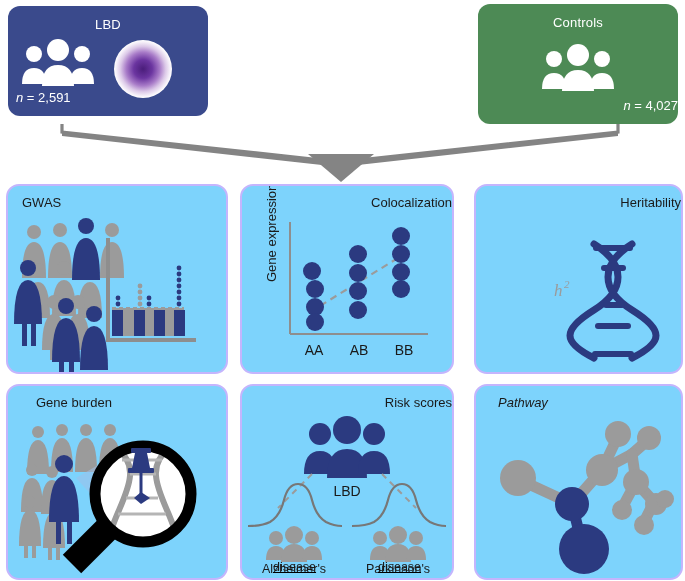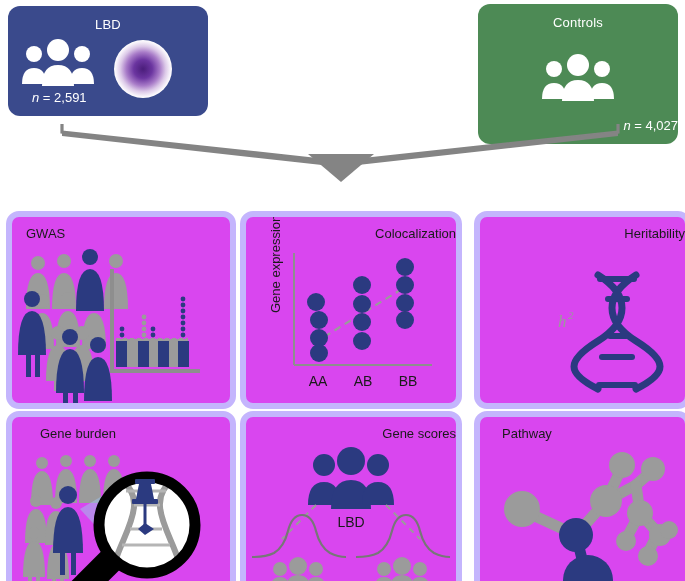--- a/index.html
+++ b/index.html
@@ -5,45 +5,45 @@
   html,body{margin:0;padding:0;}
   body{
     width:685px;height:581px;background:#ffffff;
     font-family:"Liberation Sans","DejaVu Sans",sans-serif;
     overflow:hidden;position:relative;
   }
   #fig{position:absolute;left:0;top:0;width:685px;height:581px;}
 
   .cohort-box{position:absolute;border-radius:12px;}
   #lbd-box{left:8px;top:6px;width:200px;height:110px;background:#3a4a8c;}
-  #ctrl-box{left:478px;top:4px;width:200px;height:140px;background:#4d8a55;}
+  #ctrl-box{left:478px;top:4px;width:200px;height:120px;background:#4d8a55;}
   .cohort-title{
     position:absolute;left:0;right:0;top:11px;text-align:center;
     color:#ffffff;font-size:13px;letter-spacing:.2px;
   }
   .cohort-n{
     position:absolute;left:0;right:0;bottom:11px;text-align:right;
     color:#ffffff;font-size:13px;
   }
-  #lbd-box .cohort-n{text-align:right;left:24px;right:auto;}
+  #lbd-box .cohort-n{text-align:right;left:8px;right:auto;}
   .ital{font-style:italic;}
 
   .panel{
-    position:absolute;border:6px solid #c4b5fd;border-radius:13px;background:#d946ef;margin-top:27px;
+    position:absolute;border:2px solid #c4b5fd;border-radius:13px;background:#7dd3fc;
   }
   .panel-title{
     position:absolute;top:9px;text-align:right;color:#1a1a1a;font-size:13px;
     left:0;right:0;
   }
   #p-gwas{left:6px;top:184px;width:218px;height:186px;}
   #p-coloc{left:240px;top:184px;width:210px;height:186px;}
   #p-herit{left:474px;top:184px;width:205px;height:186px;}
   #p-burden{left:6px;top:384px;width:218px;height:192px;}
   #p-risk{left:240px;top:384px;width:210px;height:192px;}
-  #p-path{left:474px;top:384px;width:205px;height:192px;}
+  #p-path{left:474px;top:384px;width:205px;height:192px;font-style:italic;}
 
   #p-gwas .panel-title{left:14px;right:auto;text-align:left;}
   #p-burden .panel-title{left:28px;right:auto;text-align:center;}
   #p-path .panel-title{left:22px;right:auto;text-align:left;}
 
   .svg-layer{position:absolute;left:0;top:0;width:100%;height:100%;}
   .lbl{font-family:"Liberation Sans","DejaVu Sans",sans-serif;}
 </style>
 </head>
 <body>
@@ -277,21 +277,21 @@
         <rect x="123" y="62" width="20" height="5" rx="1"></rect>
         <path d="M127 67 L139 67 L142 82 L124 82 Z"></path>
         <rect x="120" y="82" width="26" height="5" rx="1"></rect>
         <line x1="133" y1="87" x2="133" y2="112" stroke="#2b3a80" stroke-width="3"></line>
         <path d="M133 106 L142 112 L133 118 L126 112 Z"></path>
       </g>
     </svg>
   </div>
 
   <div class="panel" id="p-risk">
-    <div class="panel-title">Gene scores</div>
+    <div class="panel-title">Risk scores</div>
     <svg class="svg-layer" viewBox="0 0 210 192">
       <g fill="#2b3a80">
         <circle cx="78" cy="48" r="11"></circle>
           <path d="M62 88 q0 -23 16 -23 q16 0 16 23 z"></path>
         <circle cx="105" cy="44" r="14"></circle>
           <path d="M85 92 q0 -29 20 -29 q20 0 20 29 z"></path>
         <circle cx="132" cy="48" r="11"></circle>
           <path d="M116 88 q0 -23 16 -23 q16 0 16 23 z"></path>
       </g>
       <text x="105" y="110" text-anchor="middle" class="lbl" font-size="14" fill="#1a1a1a">LBD</text>

